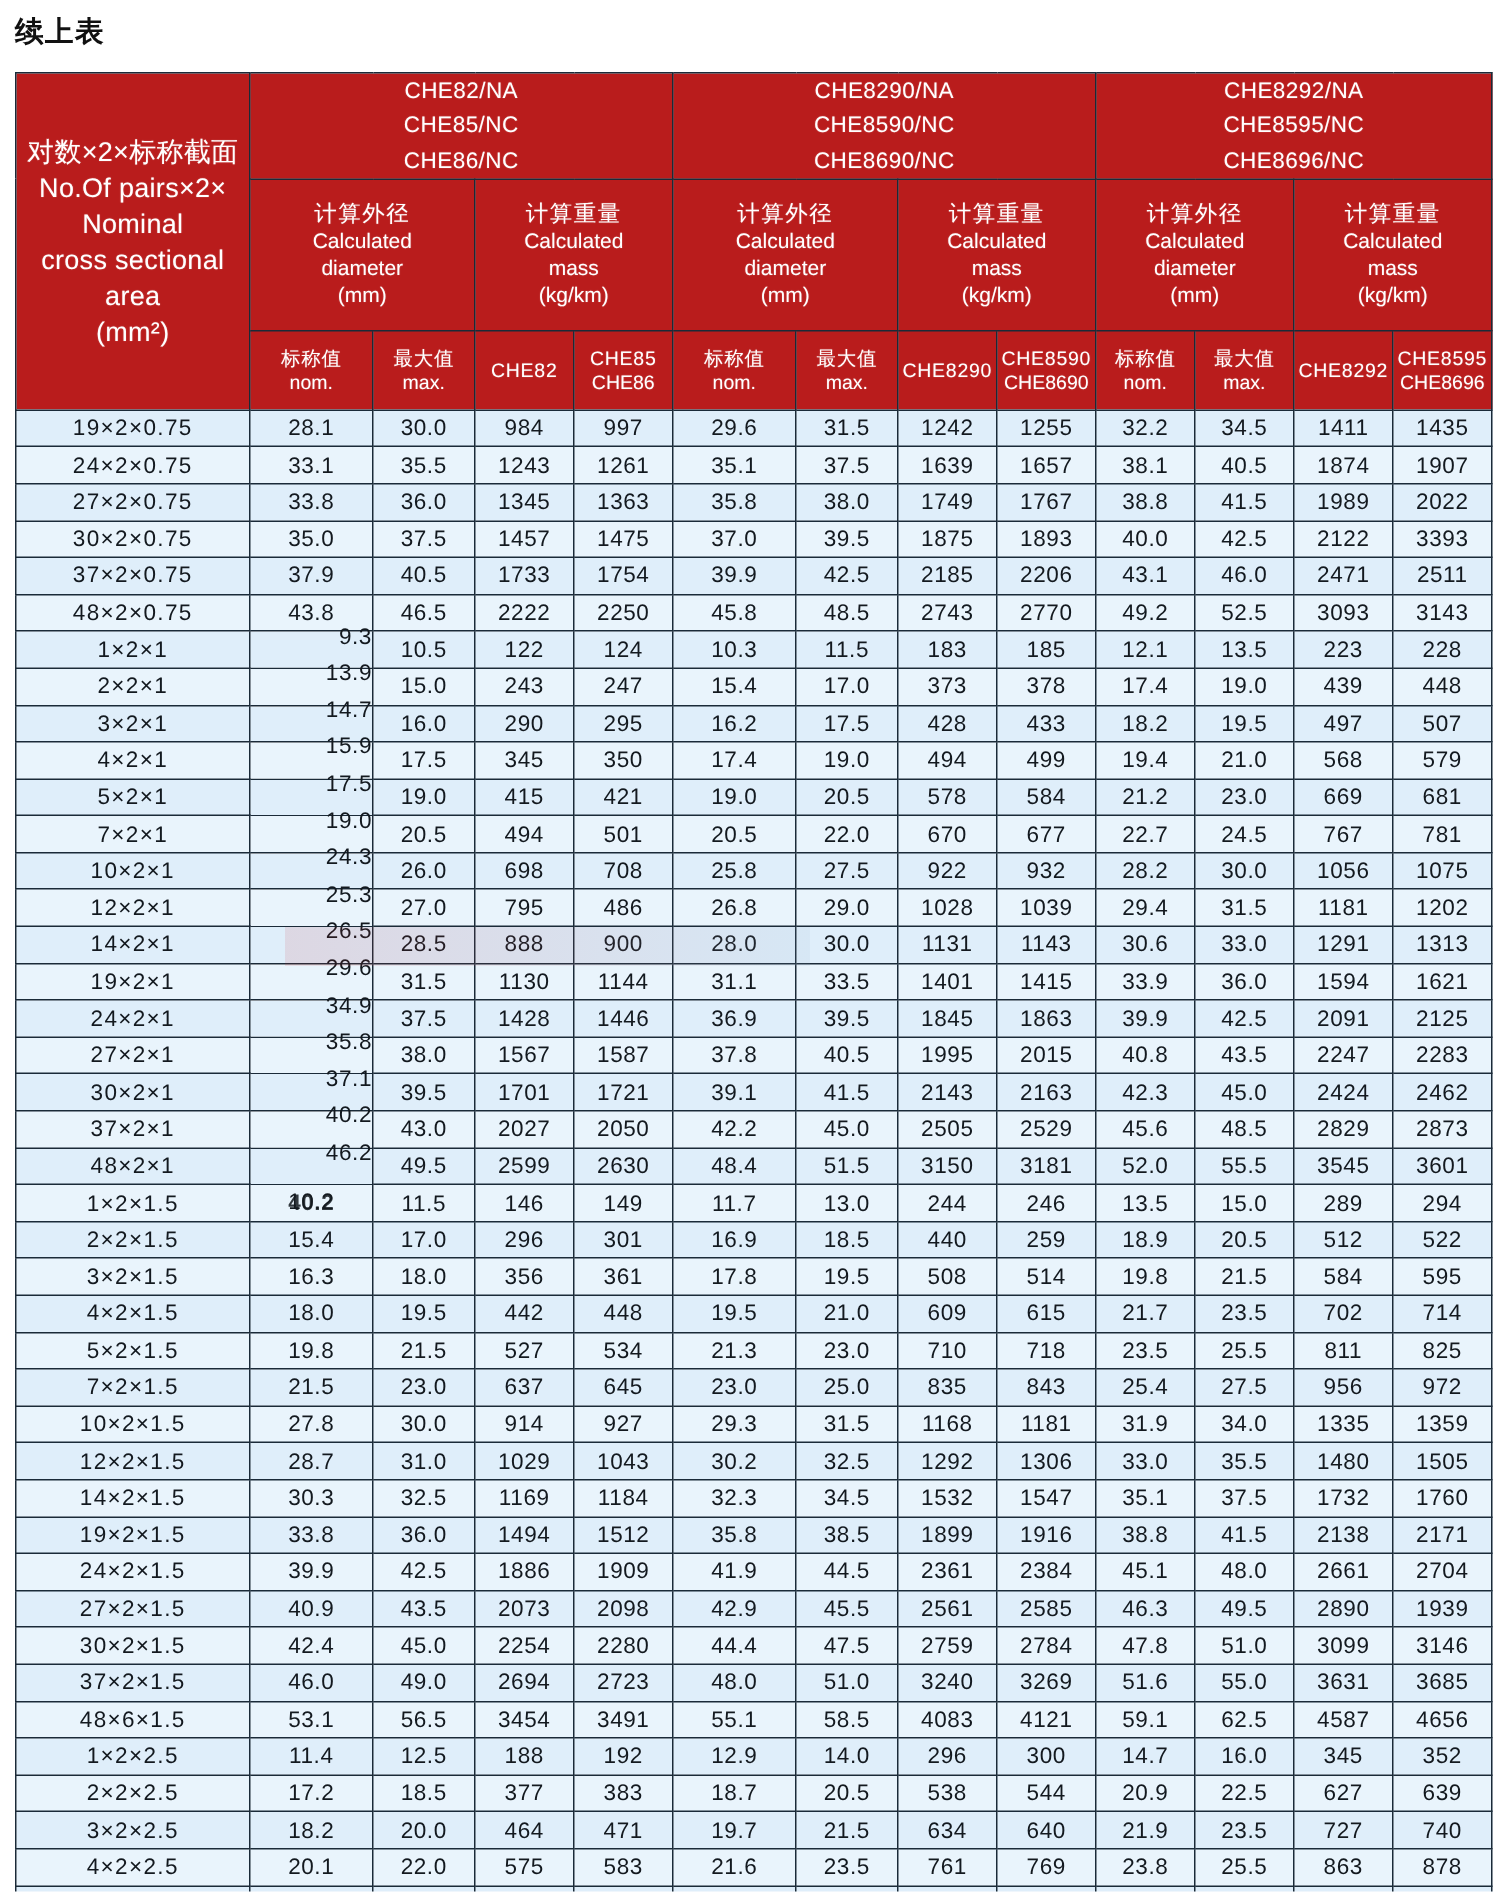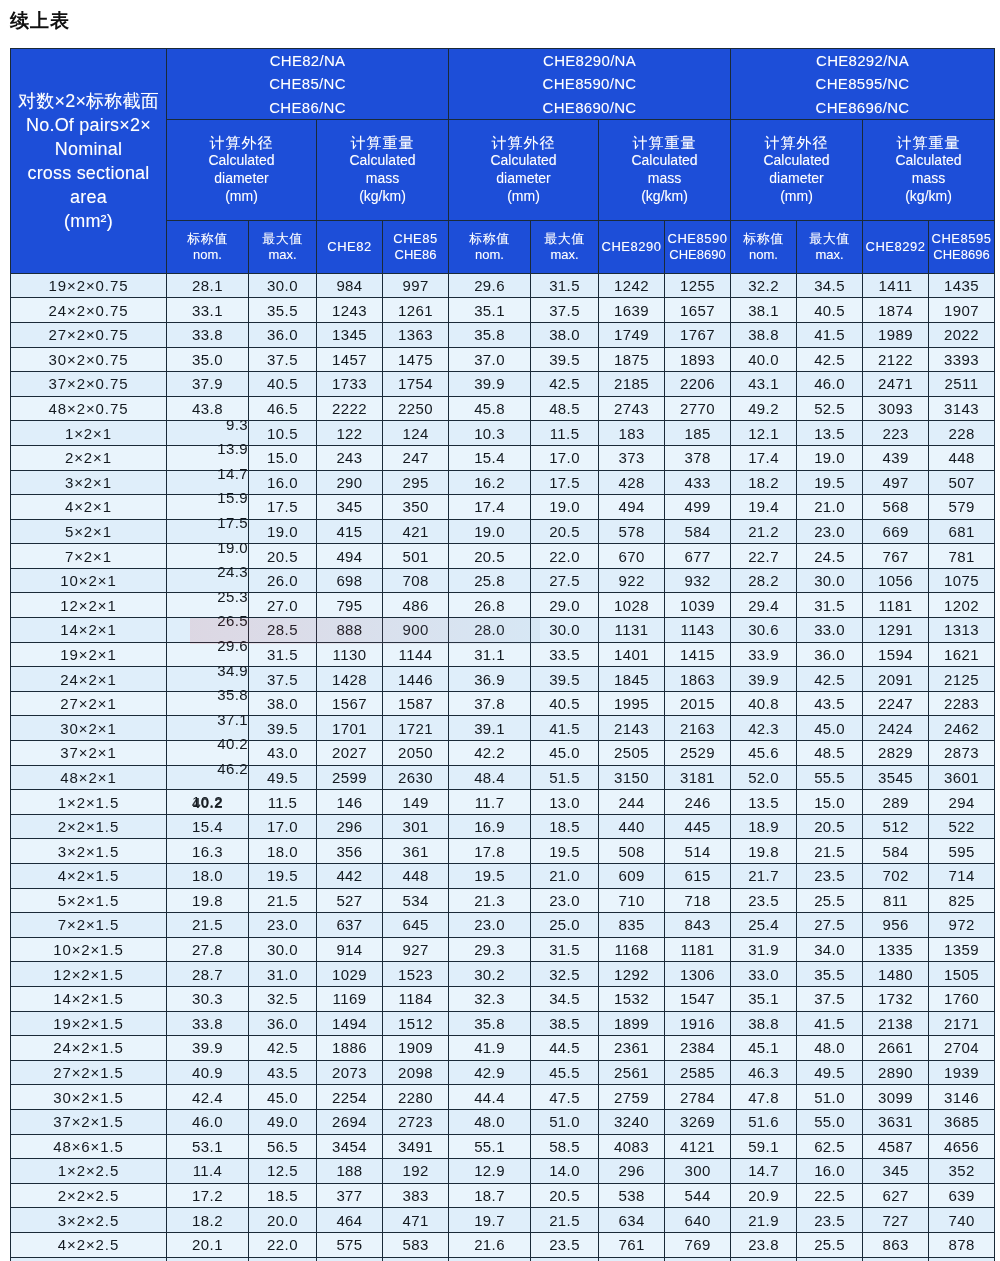--- a/index.html
+++ b/index.html
@@ -31,21 +31,21 @@
   col.c2,col.c6{width:68px;}
   col.c3,col.c4,col.c7,col.c8,col.c9,col.c10,col.c11,col.c12{width:66px;}
 
   th,td{
     border:1px solid #1a2a38;
     padding:0;
     text-align:center;
     vertical-align:middle;
   }
   thead th{
-    background:#1d4ed8;
+    background:#b91c1c;
     color:#ffffff;
     font-weight:400;
     text-shadow:0 0 1px rgba(255,255,255,.35);
   }
   .grp{
     font-size:15px;line-height:1.55;
     height:66px;
     letter-spacing:.3px;
   }
   .meas{
@@ -608,21 +608,21 @@
         </tr>
         <tr>
           <td class="spec-col">2×2×1.5</td>
           <td>15.4</td>
           <td>17.0</td>
           <td>296</td>
           <td>301</td>
           <td>16.9</td>
           <td>18.5</td>
           <td>440</td>
-          <td>445</td>
+          <td>259</td>
           <td>18.9</td>
           <td>20.5</td>
           <td>512</td>
           <td>522</td>
         </tr>
         <tr>
           <td class="spec-col">3×2×1.5</td>
           <td>16.3</td>
           <td>18.0</td>
           <td>356</td>
@@ -694,21 +694,21 @@
           <td>31.9</td>
           <td>34.0</td>
           <td>1335</td>
           <td>1359</td>
         </tr>
         <tr>
           <td class="spec-col">12×2×1.5</td>
           <td>28.7</td>
           <td>31.0</td>
           <td>1029</td>
-          <td>1523</td>
+          <td>1043</td>
           <td>30.2</td>
           <td>32.5</td>
           <td>1292</td>
           <td>1306</td>
           <td>33.0</td>
           <td>35.5</td>
           <td>1480</td>
           <td>1505</td>
         </tr>
         <tr>

